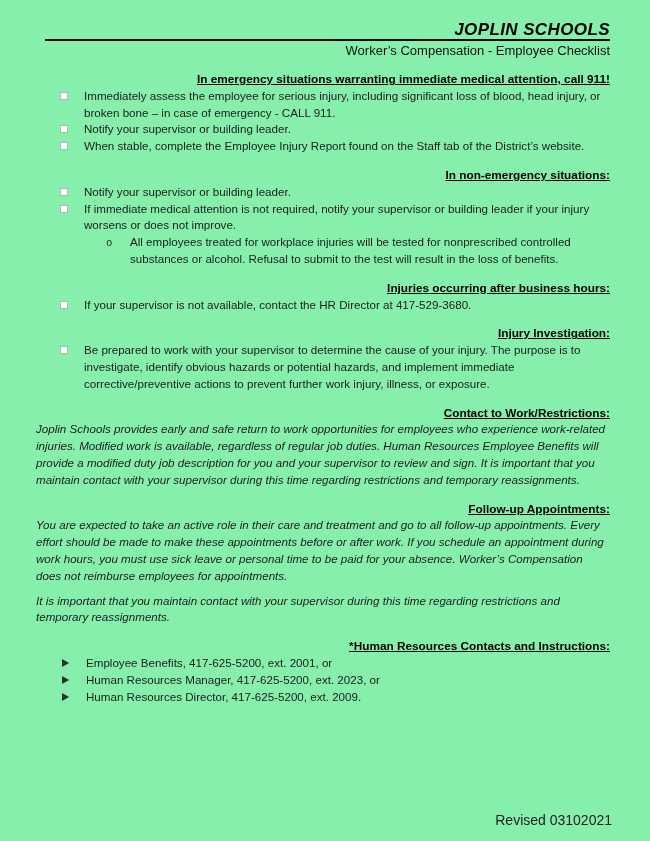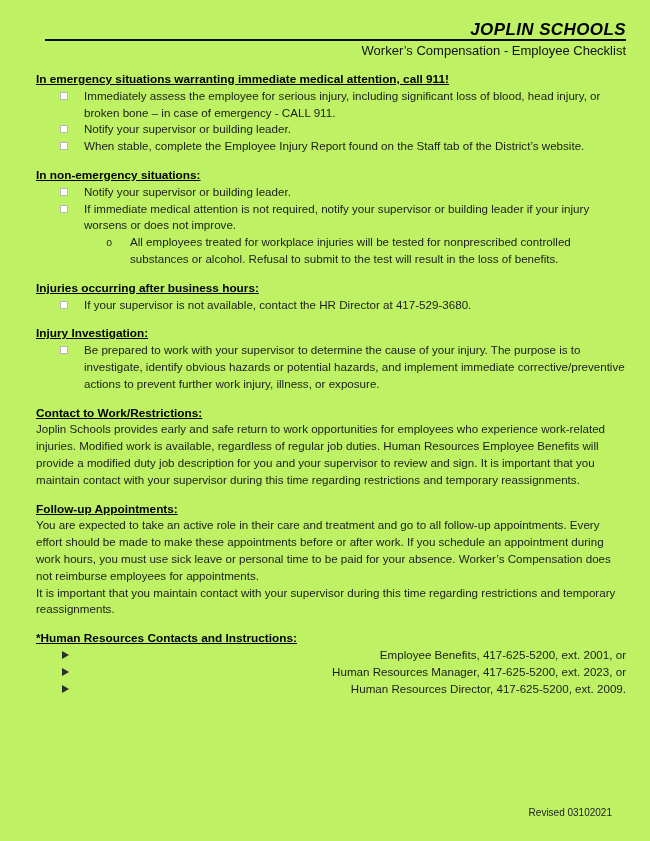--- a/index.html
+++ b/index.html
@@ -6,22 +6,22 @@
   html, body { background: #ffffff; }
   body {
     width: 650px; height: 841px;
     font-family: "Liberation Sans", sans-serif;
     color: #1c1c1c;
     -webkit-font-smoothing: antialiased;
   }
   .page {
     position: relative;
     width: 650px; height: 841px;
-    background: #bef264;
-    padding: 20px 24px 0 36px;
+    background: #86efac;
+    padding: 20px 40px 0 36px;
     overflow: hidden;
   }
   
   .title-rule {
     margin-left: 9px;
     border-bottom: 2px solid #0a0a0a;
     text-align: right;
     line-height: 19px;
   }
   .doc-title {
@@ -40,20 +40,21 @@
     color: #111;
   }
   
   .sec { margin-top: 12px; }
   .sec-heading {
     font-size: 11.8px;
     font-weight: bold;
     text-decoration: underline;
     color: #000;
     line-height: 16.8px;
+    text-align: right;
   }
   .body-text, .check-item, .arrow-item, .sub-item, .sec-paragraph {
     font-size: 11.6px;
     line-height: 16.8px;
   }
   ul { list-style: none; }
   .check-item { display: flex; padding-left: 24px; }
   .checkbox {
     flex: 0 0 auto;
     width: 8px; height: 8px;
@@ -64,36 +65,36 @@
   .item-text { flex: 1 1 auto; }
   .sub-item { display: flex; padding-left: 70px; }
   .circle-bullet {
     flex: 0 0 auto;
     width: 24px;
     font-family: "DejaVu Sans Mono", monospace;
     font-size: 10.5px;
     color: #2a2a2a;
   }
   .sub-text { flex: 1 1 auto; }
-  .sec-paragraph { color: #1c1c1c; }
-  .para-gap { margin-top: 0; }
-  .arrow-item { display: flex; padding-left: 26px; text-align: right; }
+  .sec-paragraph { color: #1c1c1c; font-style: italic; }
+  .para-gap { margin-top: 8px; }
+  .arrow-item { display: flex; padding-left: 26px; }
   .arrow-bullet {
     flex: 0 0 auto;
     width: 0; height: 0;
     border-left: 7px solid #2e2e2e;
     border-top: 4.5px solid transparent;
     border-bottom: 4.5px solid transparent;
     margin: 4px 17px 0 0;
   }
   
   .doc-footer {
     position: absolute;
-    right: 38px; bottom: 23px;
-    font-size: 10px;
+    right: 38px; bottom: 13px;
+    font-size: 14px;
     color: #222;
   }
 </style>
 </head>
 <body>
 
 <div class="page">
 
   <header>
     <div class="title-rule">

